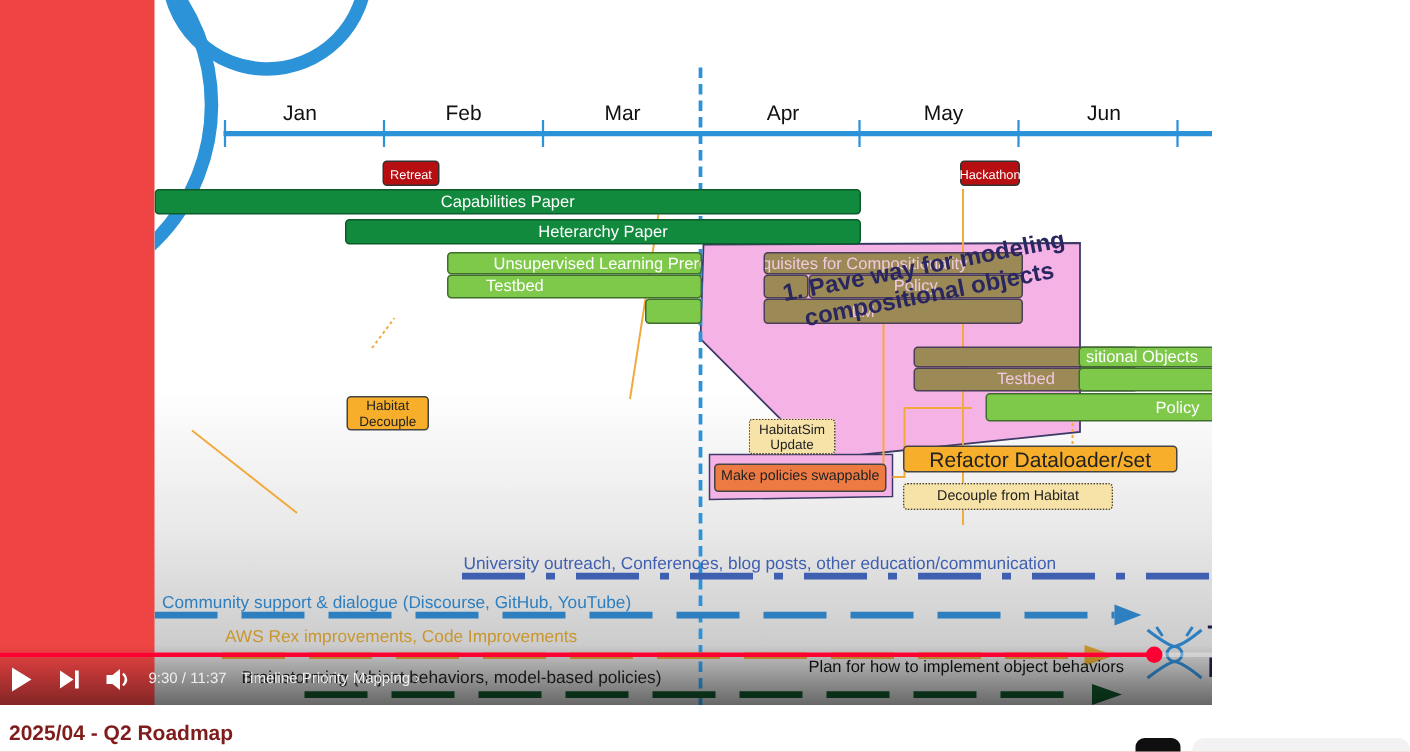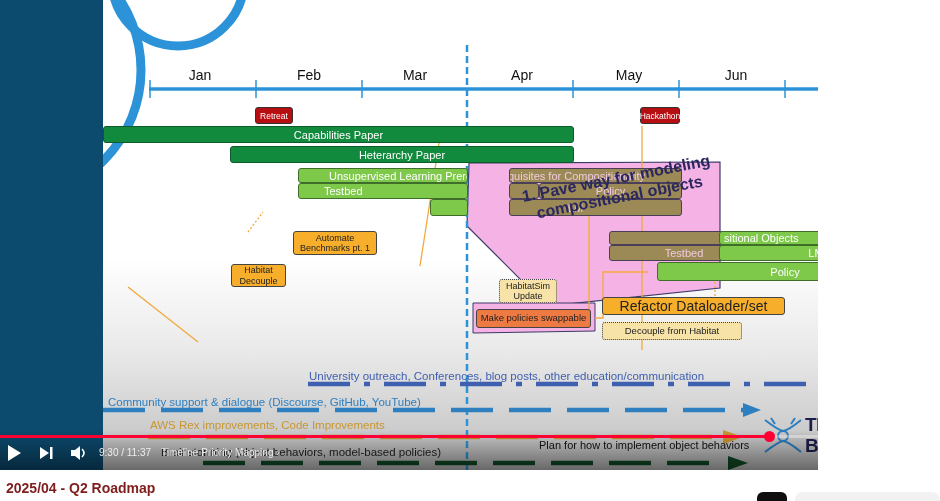--- a/index.html
+++ b/index.html
@@ -1,17 +1,17 @@
 <!DOCTYPE html>
 <html><head>
 <meta charset="utf-8">
 <style>
   html,body{margin:0;padding:0;background:#fff;}
   body{width:940px;height:501px;position:relative;overflow:hidden;font-family:"Liberation Sans",sans-serif;}
-  .player{position:absolute;left:0;top:0;width:808px;height:470px;background:#0c4a6e;overflow:hidden;padding-left:10px;}
+  .player{position:absolute;left:0;top:0;width:808px;height:470px;background:#ef4444;overflow:hidden;}
   .slide{position:absolute;left:103px;top:0;width:837px;height:470px;
     background:linear-gradient(#ffffff 0%,#ffffff 55%,#e9e9e9 75%,#bdbdbd 100%);overflow:hidden;}
   .abs{position:absolute;}
   .month{position:absolute;top:67px;font-size:14px;color:#111;transform:translateX(-50%);}
   .bar{position:absolute;height:15px;border:1px solid #2e4a37;border-radius:3px;color:#fff;font-size:11px;
     display:flex;align-items:center;justify-content:center;box-sizing:border-box;white-space:nowrap;overflow:hidden;}
   .dg{background:#128a3e;border-color:#0d5a2a;}
   .lg{background:#7ec84a;border-color:#3f6e2a;}
   .ol{background:#9b8a55;border-color:#4a3f57;color:#f1c9e0;margin-left:40px;}
   .ob{position:absolute;background:#f7ae2a;border:1px solid #444;border-radius:3px;font-size:9px;color:#222;
@@ -106,21 +106,20 @@
         <span style="margin-right:-4px">Compo</span>
       </div>
     <div class="bar lg" style="left:616px;top:231px;width:194px;height:14px;justify-content:flex-start;padding-left:0">
         <span style="margin-left:4px">sitional Objects</span>
       </div>
 
     <div class="bar ol" style="left:466px;top:245px;width:150px;height:16px">Testbed</div>
     <div class="bar lg" style="left:616px;top:245px;width:194px;height:16px">LM</div>
     <div class="bar lg" style="left:554px;top:262px;width:256px;height:19px">Policy</div>
 
-    <div class="ob" style="left:190px;top:231px;width:84px;height:24px">Automate Benchmarks pt. 1</div>
     <div class="ob" style="left:128px;top:264px;width:55px;height:23px">Habitat Decouple</div>
     <div class="ob dot" style="left:396px;top:279px;width:58px;height:24px">HabitatSim Update</div>
     <div class="ob" style="left:373px;top:309px;width:115px;height:19px;background:#ee7a43;font-size:9.5px">Make policies swappable</div>
     <div class="ob" style="left:499px;top:297px;width:183px;height:18px;font-size:14px">Refactor Dataloader/set</div>
     <div class="ob dot" style="left:499px;top:322px;width:140px;height:18px;font-size:9.5px">Decouple from Habitat</div>
 
 
     <div class="stream" style="left:206px;top:370px;color:#3f5fb0">University outreach, Conferences, blog posts, other education/communication</div>
     <div class="stream" style="left:5px;top:396px;color:#2d7fc0">Community support &amp; dialogue (Discourse, GitHub, YouTube)</div>
     <div class="stream" style="left:47px;top:419px;color:#c9962f">AWS Rex improvements, Code Improvements</div>

